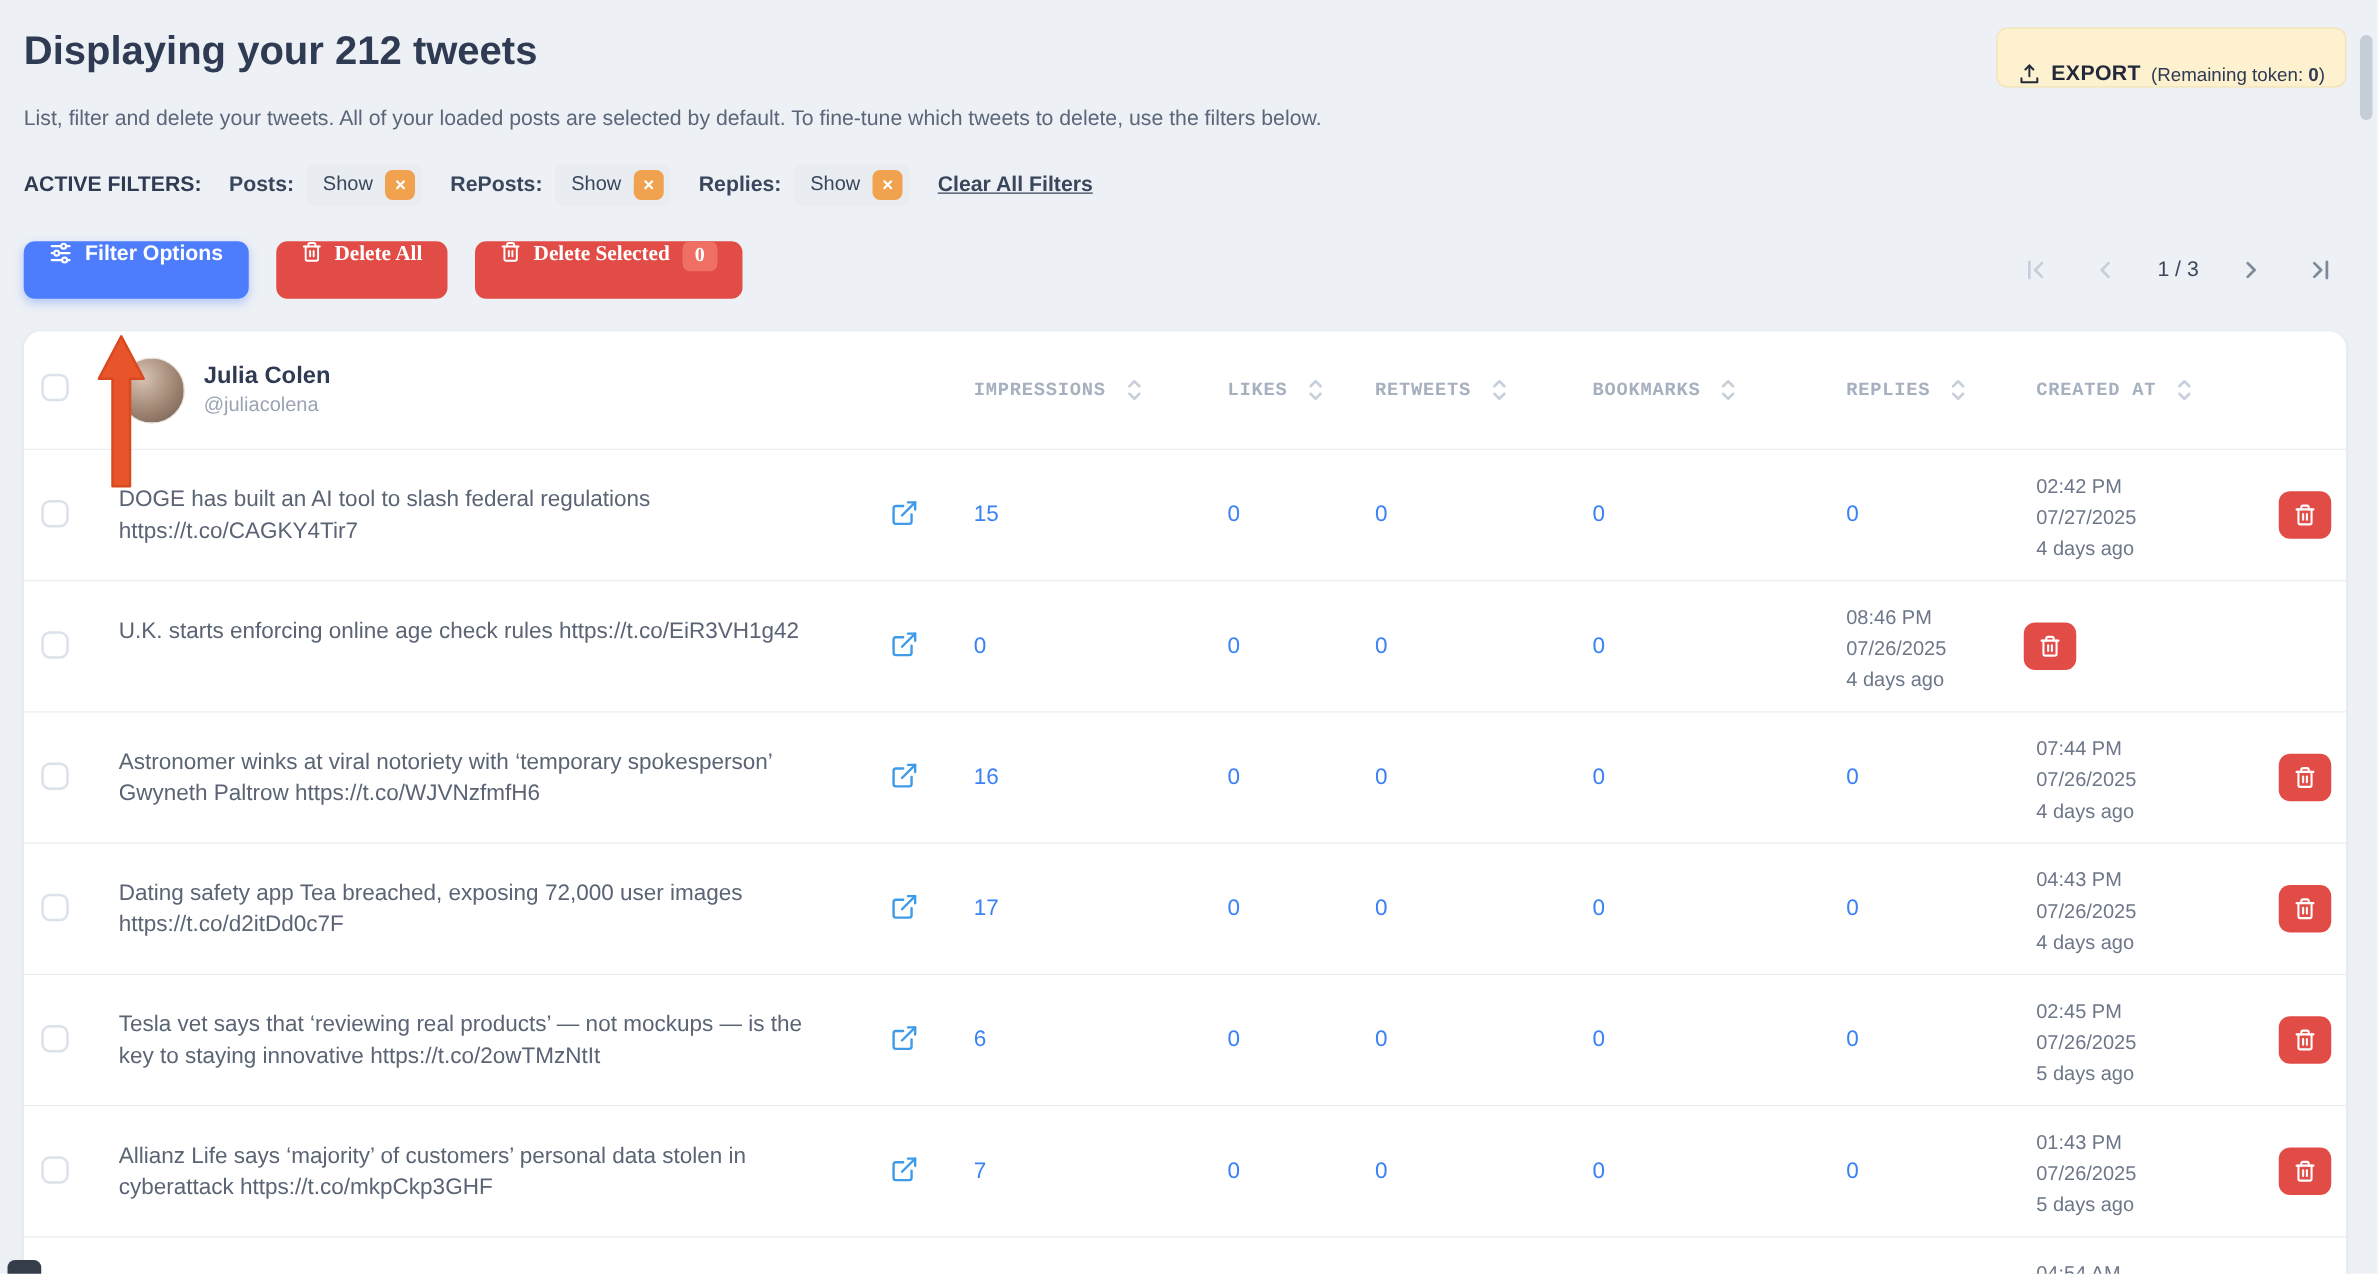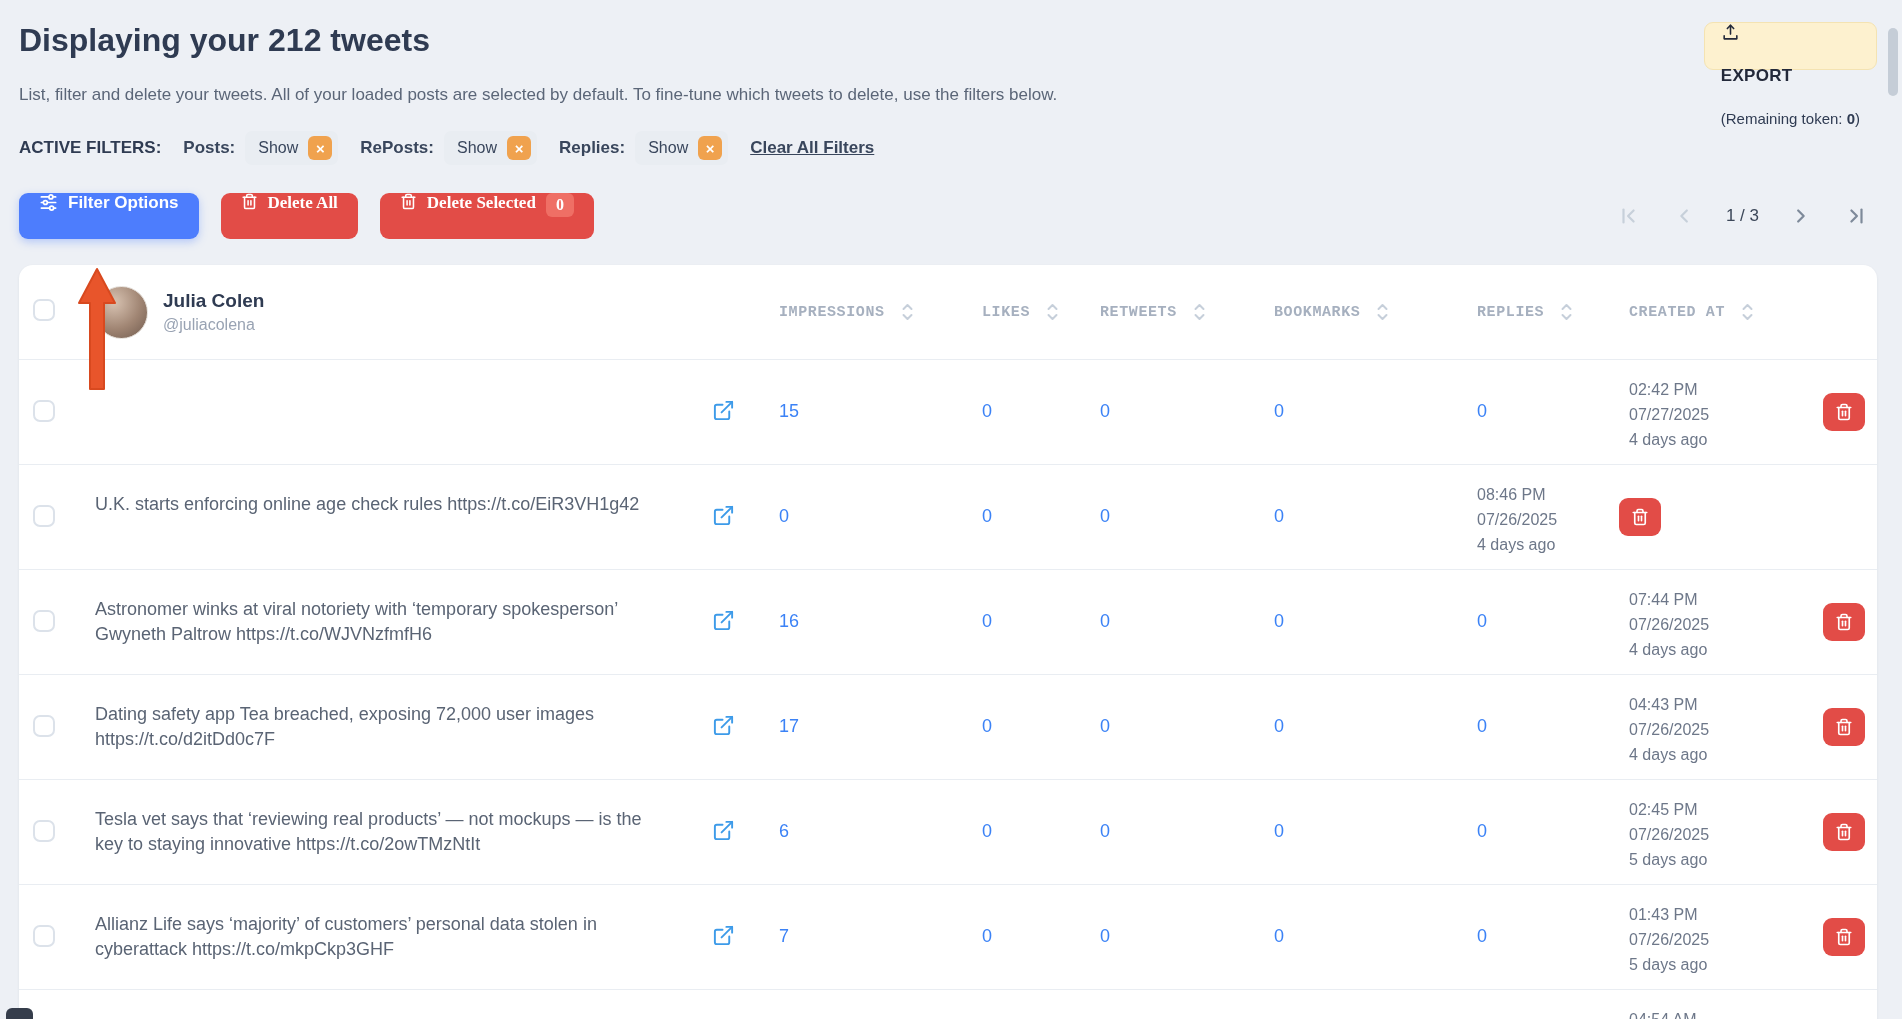--- a/index.html
+++ b/index.html
@@ -12,25 +12,24 @@
   .page { padding: 20px 25px 0 19px; }
 
   
   .top { display: flex; align-items: flex-start; justify-content: space-between; }
   h1 { margin: 0; display: flex; gap: 9px; align-items: baseline; font-size: 32px; line-height: 40px; color: #2f3b52; }
   h1 .prefix { font-weight: 600; }
   h1 .count  { font-weight: 800; }
   .subtitle { margin: 14px 0 0; font-size: 17px; line-height: 21px; color: #5b6678; }
 
   .export {
-    display: inline-flex; align-items: flex-start; gap: 24px;
+    display: inline-flex; align-items: flex-end; gap: 8px;
     background: #fdf1cf; border: 1px solid #f4e3b2; border-radius: 9px;
     height: 48px; padding: 0 16px; cursor: pointer; font-family: inherit; color: #23293a;
     margin-top: 2px;
-    flex-direction: column;
   }
   .export .exp-label { font-size: 17px; font-weight: 800; letter-spacing: .3px; }
   .export .exp-info  { font-size: 15px; color: #2f3b52; }
   .export .exp-info b { font-weight: 800; }
 
   
   .filters { display: flex; align-items: center; gap: 22px; margin-top: 26px; font-size: 17px; }
   .f-label { font-weight: 800; color: #2f3b52; }
   .f-group { display: flex; align-items: center; gap: 10px; }
   .f-name { font-weight: 700; color: #39465c; }
@@ -268,20 +267,21 @@
             <polyline points="2 7 6 3 10 7"></polyline>
             <polyline points="2 13 6 17 10 13"></polyline>
           </svg>
         </div>
       <div></div>
     </div>
 
     <div class="grid trow">
       <div class="cell-check"><span class="checkbox"></span></div>
       <div class="cell-tweet">
+        <div class="tweet-text">DOGE has built an AI tool to slash federal regulations https://t.co/CAGKY4Tir7</div>
         <button class="ext-btn">
             <svg width="23" height="23" viewBox="0 0 24 24" fill="none" stroke="#3d9be9" stroke-width="2" stroke-linecap="round" stroke-linejoin="round">
               <path d="M18 13v6a2 2 0 0 1-2 2H5a2 2 0 0 1-2-2V8a2 2 0 0 1 2-2h6"></path>
               <polyline points="15 3 21 3 21 9"></polyline>
               <line x1="10" y1="14" x2="21" y2="3"></line>
             </svg>
           </button>
       </div>
       <div class="cell-num">15</div>
       <div class="cell-num">0</div>

